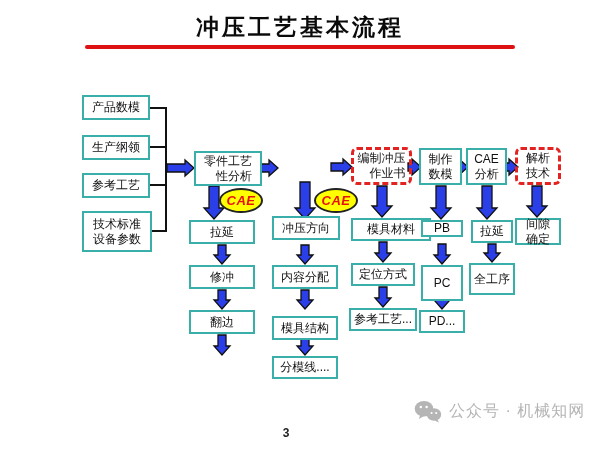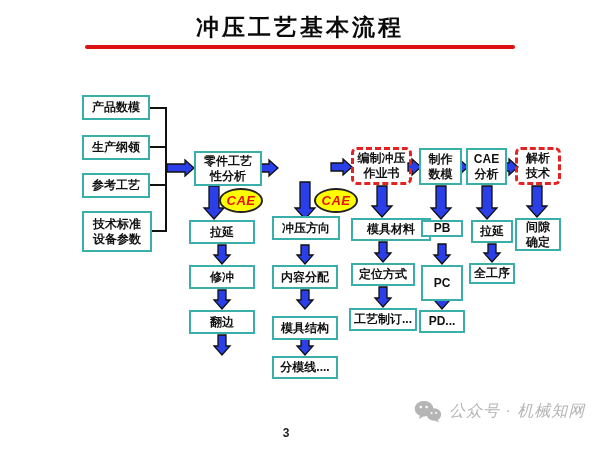--- a/index.html
+++ b/index.html
@@ -23,41 +23,41 @@
   }
   .title-rule{
     position:absolute;left:85px;top:45px;width:430px;height:4px;
     background:var(--rule-red);border-radius:2px;
   }
   svg.overlay{position:absolute;left:0;top:0;z-index:1;}
   .box{
     position:absolute;z-index:2;background:#fff;
     border:2px solid var(--teal);
     display:flex;align-items:center;justify-content:center;
-    font-size:12px;font-weight:bold;line-height:1.25;
-    text-align:center;white-space:pre-line;box-sizing:border-box;
+    font-size:12px;font-weight:normal;line-height:1.25;
+    text-align:right;white-space:pre-line;box-sizing:border-box;
   }
   .box.dashed{
     border:3px dashed var(--dash-red);border-radius:6px;background:transparent;
   }
   .cae{
     position:absolute;z-index:3;background:var(--cae-yellow);
     border:2px solid #222;border-radius:50%;
     display:flex;align-items:center;justify-content:center;
     font-size:13px;font-weight:bold;font-style:italic;color:var(--cae-red);
     box-sizing:border-box;letter-spacing:0.5px;
   }
   .page-num{
     position:absolute;left:278px;top:426px;width:16px;text-align:center;
     font-size:12px;font-weight:bold;color:#222;
   }
   .watermark{
     position:absolute;left:414px;top:400px;z-index:2;
     display:flex;align-items:center;gap:7px;color:var(--wm-gray);
-    font-size:16px;letter-spacing:1px;font-style:italic;
+    font-size:16px;letter-spacing:1px;
   }
 </style>
 </head>
 <body>
 
 <div class="slide">
 
   <div class="title">冲压工艺基本流程</div>
   <div class="title-rule"></div>
 
@@ -116,30 +116,30 @@
   <div class="box" style="left:189px;top:310px;width:66px;height:24px">翻边</div>
   <div class="box" style="left:189px;top:265px;width:66px;height:24px">修冲</div>
 
   <div class="box" style="left:272px;top:216px;width:68px;height:24px">冲压方向</div>
   <div class="box" style="left:272px;top:265px;width:66px;height:24px">内容分配</div>
   <div class="box" style="left:272px;top:316px;width:66px;height:24px">模具结构</div>
   <div class="box" style="left:272px;top:356px;width:66px;height:23px">分模线....</div>
 
   <div class="box" style="left:351px;top:218px;width:80px;height:23px">模具材料</div>
   <div class="box" style="left:351px;top:263px;width:64px;height:23px">定位方式</div>
-  <div class="box" style="left:349px;top:308px;width:68px;height:23px">工艺制订...</div>
+  <div class="box" style="left:349px;top:308px;width:68px;height:23px">参考工艺...</div>
 
   <div class="box" style="left:421px;top:220px;width:42px;height:17px">PB</div>
   <div class="box" style="left:421px;top:265px;width:42px;height:36px">PC</div>
   <div class="box" style="left:419px;top:310px;width:46px;height:23px">PD...</div>
 
   <div class="box" style="left:471px;top:220px;width:42px;height:23px">拉延</div>
-  <div class="box" style="left:469px;top:263px;width:46px;height:21px">全工序</div>
+  <div class="box" style="left:469px;top:263px;width:46px;height:32px">全工序</div>
 
-  <div class="box" style="left:515px;top:218px;width:46px;height:33px">间隙
+  <div class="box" style="left:515px;top:218px;width:46px;height:27px">间隙
 确定</div>
 
   <div class="page-num">3</div>
 
   <div class="watermark">
     <svg width="28" height="23" viewBox="0 0 28 23">
       <ellipse cx="10" cy="8.7" rx="9.3" ry="7.8" fill="#b5b5b5"></ellipse>
       <path d="M6 15 L5 19 L10 16 Z" fill="#b5b5b5"></path>
       <circle cx="6.8" cy="7" r="1.25" fill="#fff"></circle>
       <circle cx="12.6" cy="7" r="1.25" fill="#fff"></circle>

